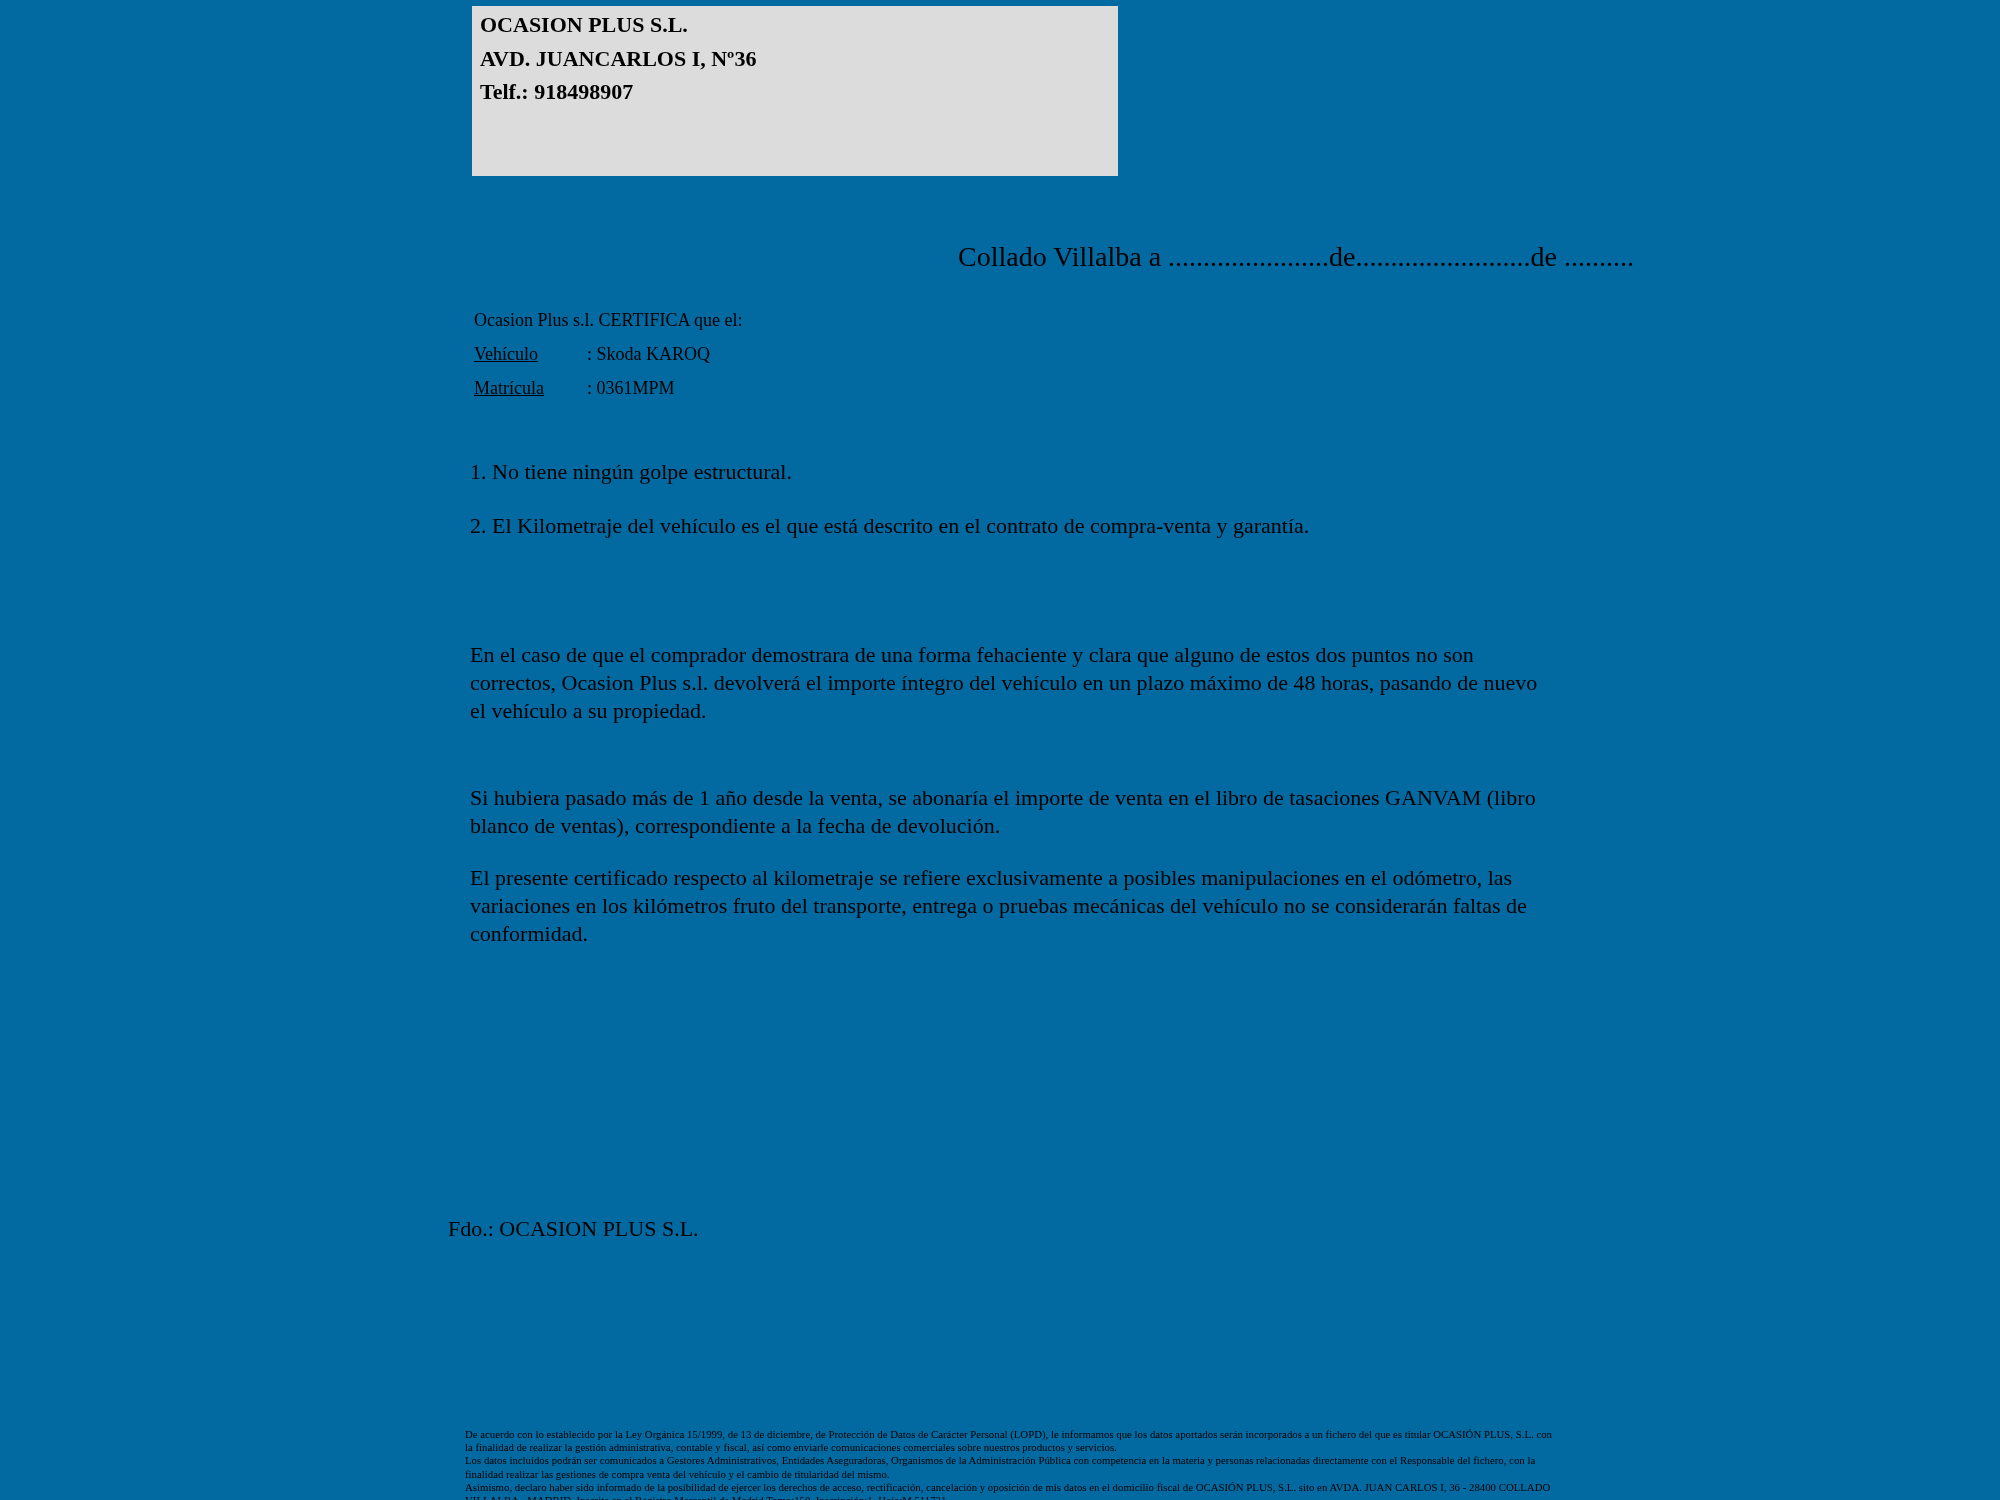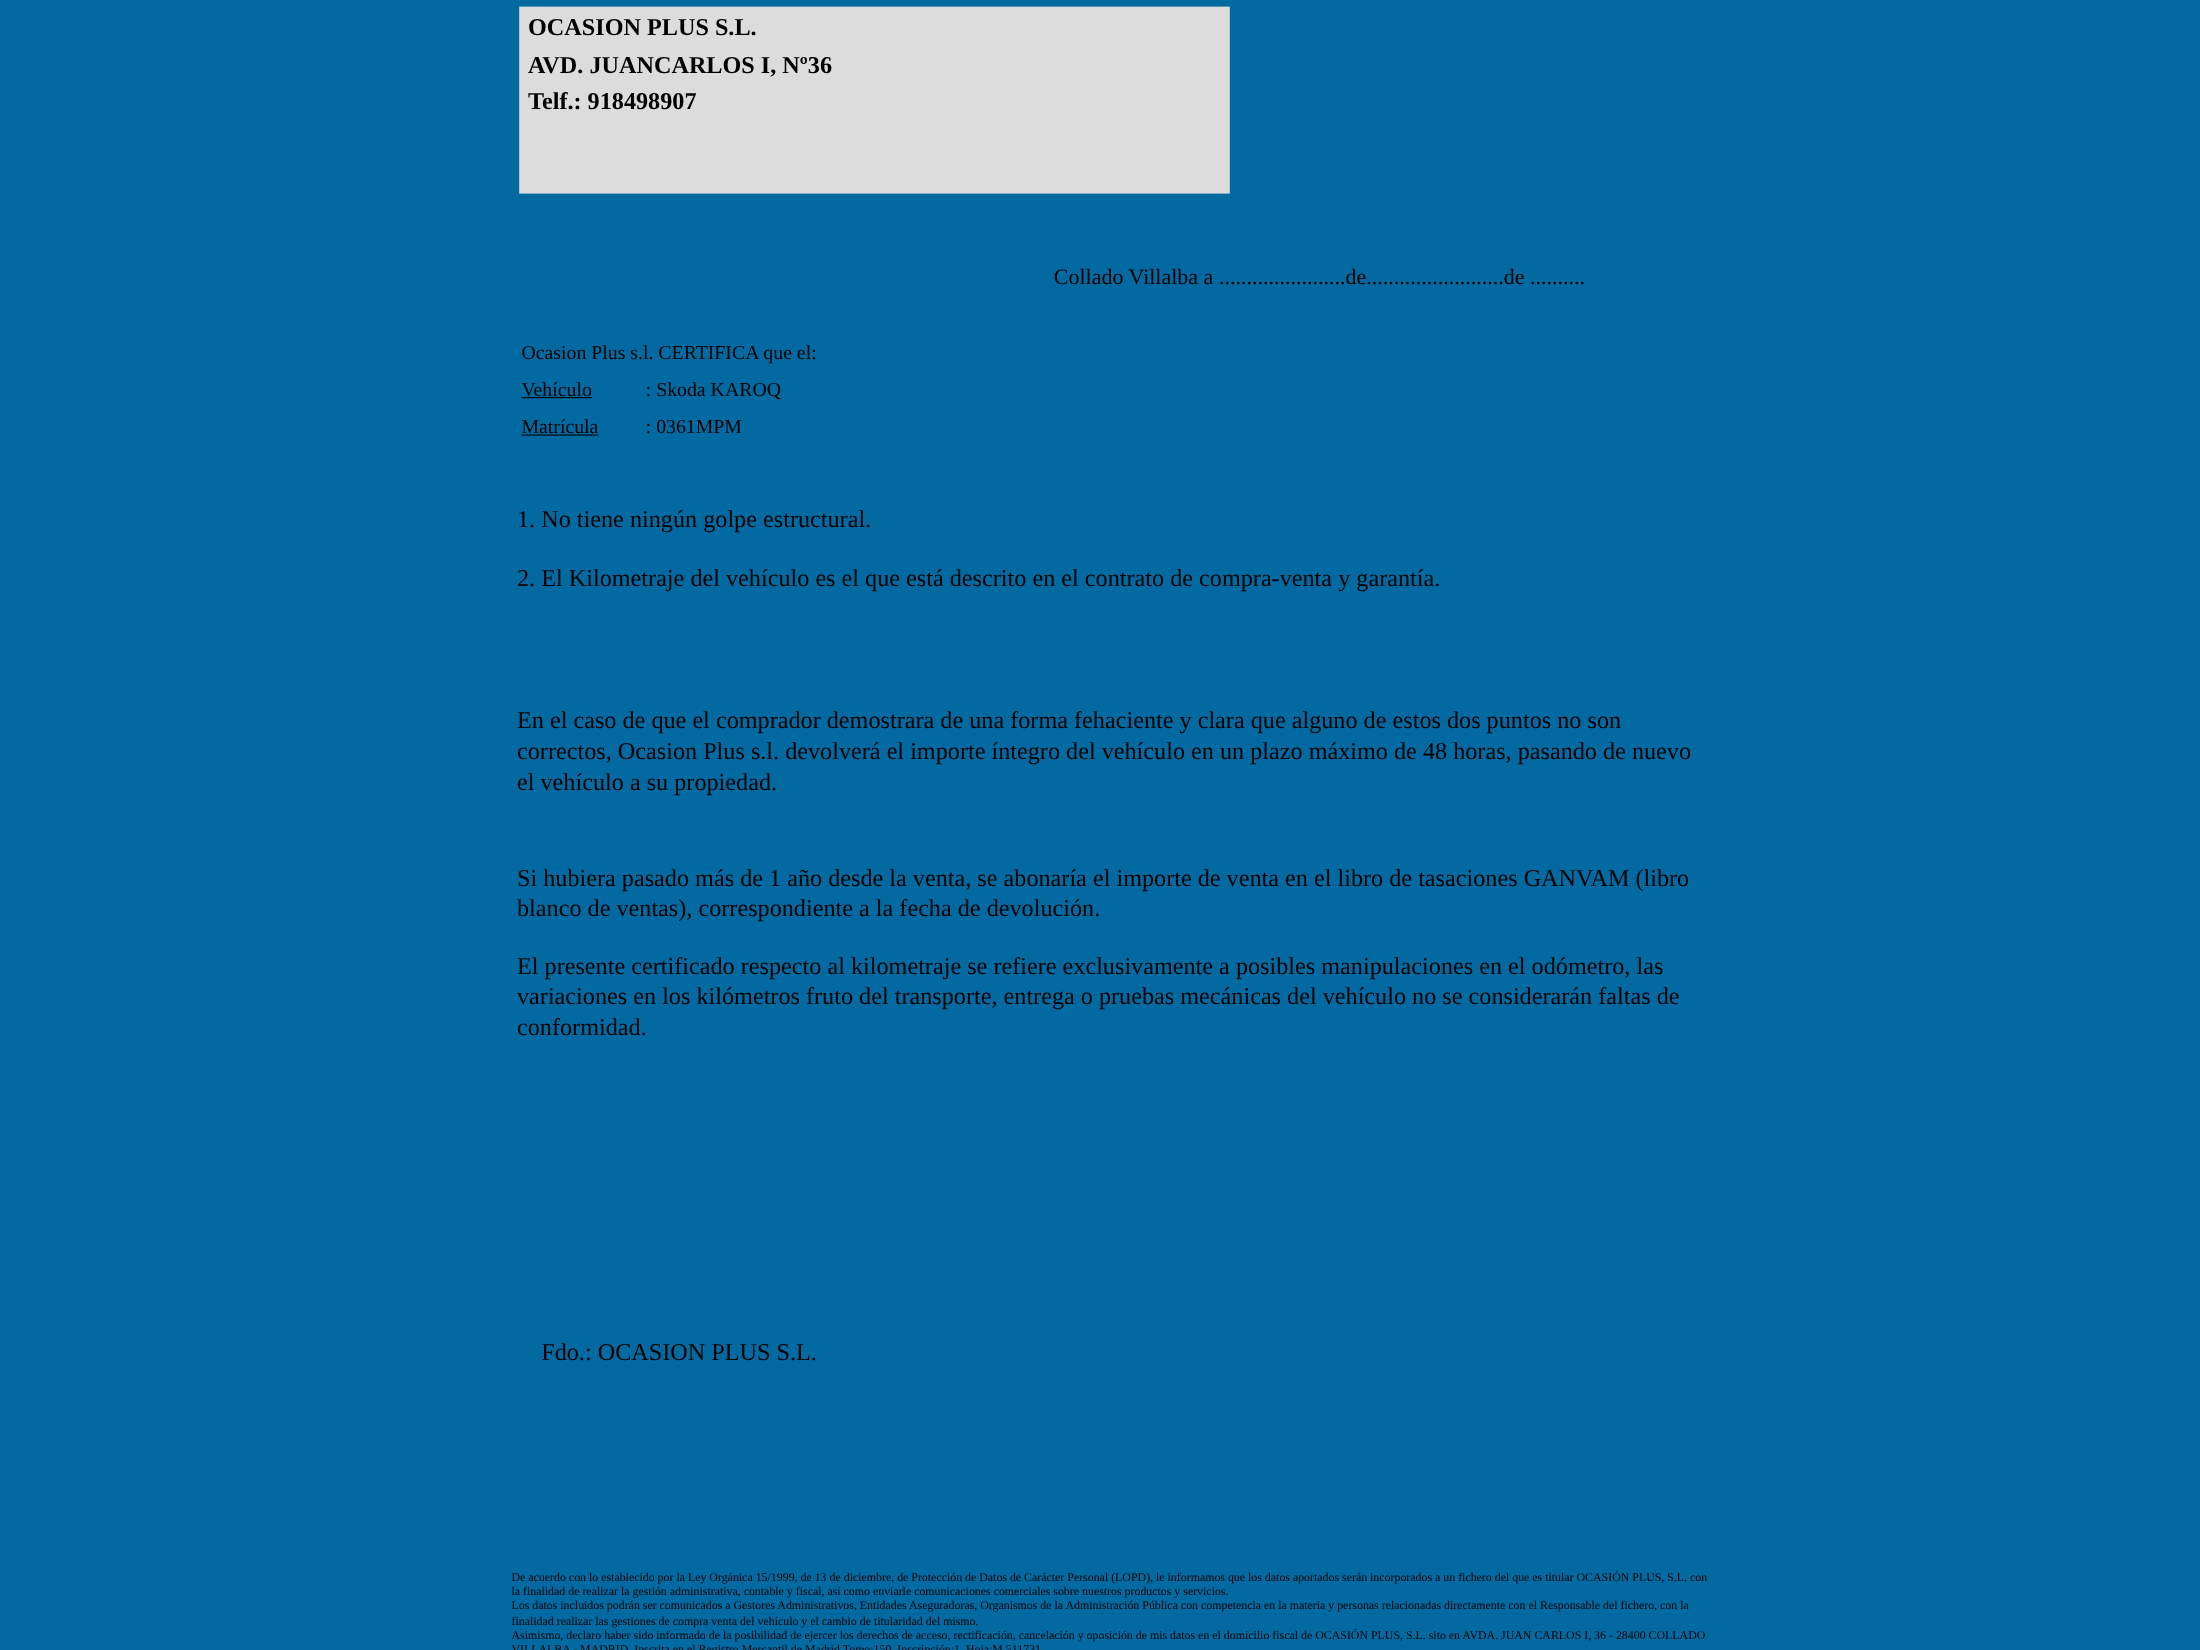--- a/index.html
+++ b/index.html
@@ -23,21 +23,21 @@
     background: #dcdcdc;
     padding: 2px 8px 0 8px;
     font-weight: bold;
     font-size: 22px;
     line-height: 33.5px;
     white-space: nowrap;
   }
   .dateline {
     position: absolute;
     left: 958px; top: 241px;
-    font-size: 20px;
+    font-size: 28px;
     white-space: nowrap;
   }
   .certify {
     position: absolute;
     left: 474px; top: 303px;
     font-size: 18px;
     line-height: 34px;
   }
   .field-label {
     display: inline-block;
@@ -60,21 +60,21 @@
     font-size: 22px;
     line-height: 28px;
     text-align: left;
   }
   .para-1 { top: 621px; margin-top: 20px; }
   .para-2 { top: 730px; }
   .para-3 { top: 784px; }
   .para-4 { top: 864px; }
   .signature {
     position: absolute;
-    left: 492px; top: 1216px;
+    left: 448px; top: 1216px;
     font-size: 22px;
   }
   .legal {
     position: absolute;
     left: 465px; top: 1428px;
     width: 1092px;
     font-size: 10.8px;
     line-height: 13.2px;
   }
   .legal p { margin: 0; }

